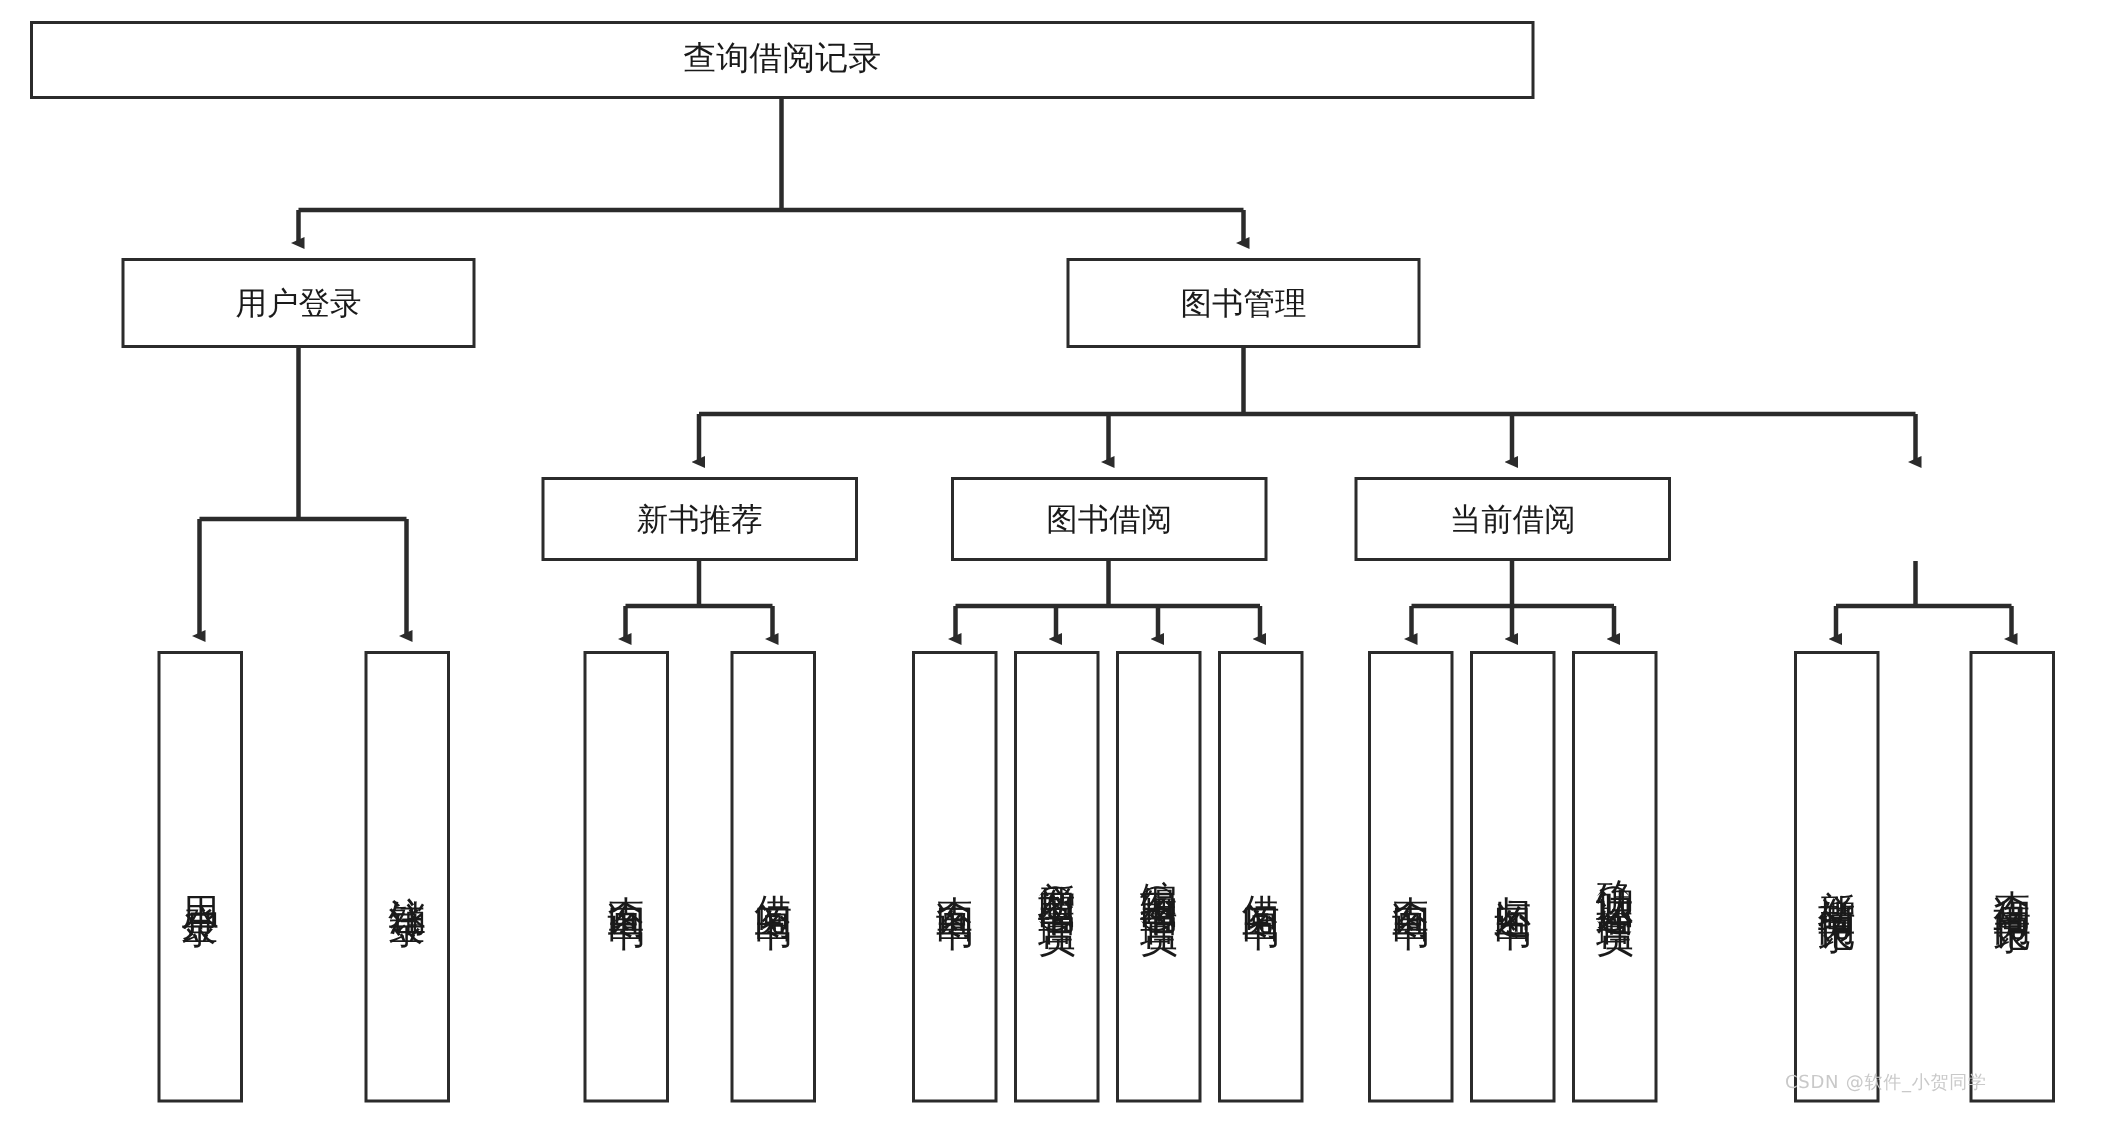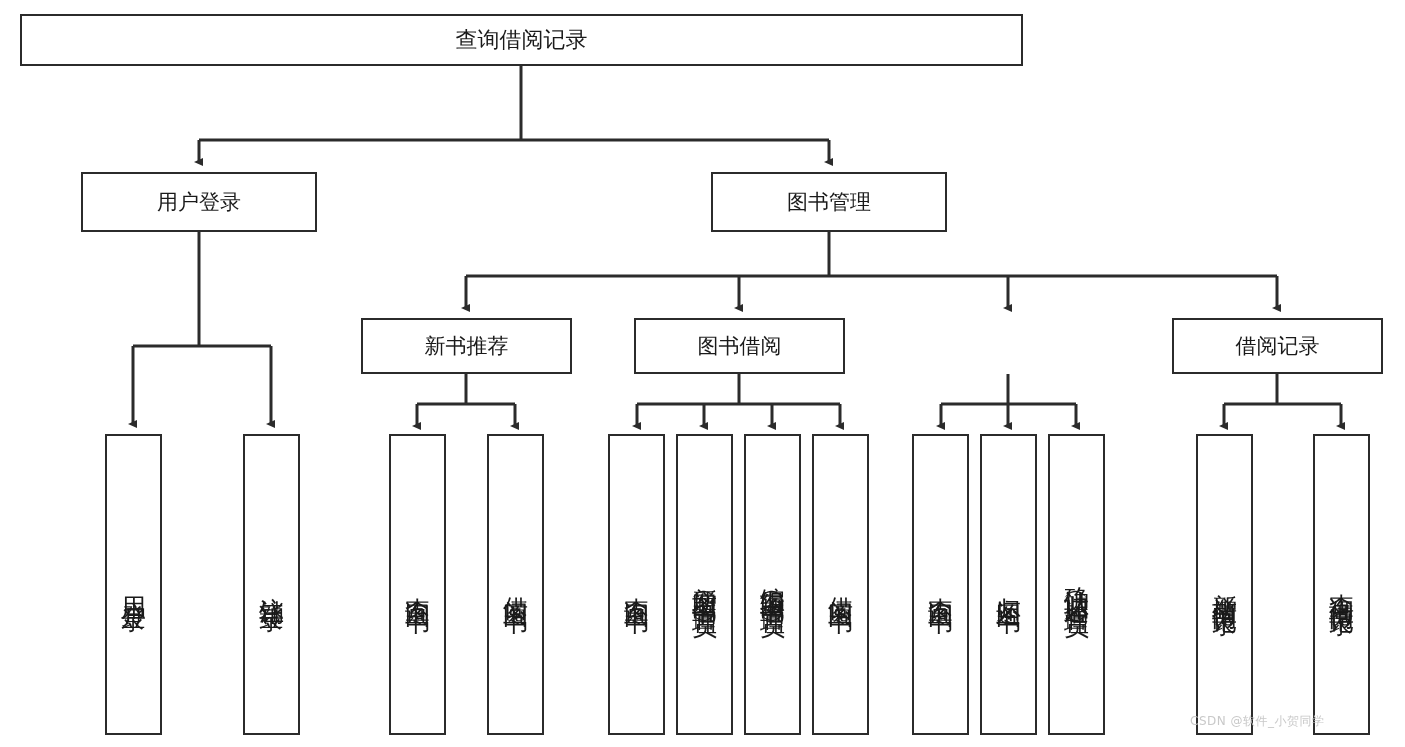--- a/index.html
+++ b/index.html
@@ -138,22 +138,22 @@
   <div class="node node-l2" style="left:361px; top:318px; width:211px; height:56px;">
     <span class="node-label">新书推荐</span>
   </div>
 
   <div class="node node-l2" style="left:711px; top:172px; width:236px; height:60px;">
     <span class="node-label">图书管理</span>
   </div>
   <div class="node node-l2" style="left:634px; top:318px; width:211px; height:56px;">
     <span class="node-label">图书借阅</span>
   </div>
-  <div class="node node-l2" style="left:1172px; top:318px; width:211px; height:56px;">
-    <span class="node-label">借阅记录</span>
+  <div class="node node-l2" style="left:903px; top:318px; width:211px; height:56px;">
+    <span class="node-label">当前借阅</span>
   </div>
 
   <div class="node node-leaf" style="left:105px; top:434px; width:57px; height:301px;">
     <span class="node-label">用户登录</span>
   </div>
   <div class="node node-leaf" style="left:243px; top:434px; width:57px; height:301px;">
     <span class="node-label">注销登录</span>
   </div>
 
   <div class="node node-leaf" style="left:389px; top:434px; width:57px; height:301px;">

